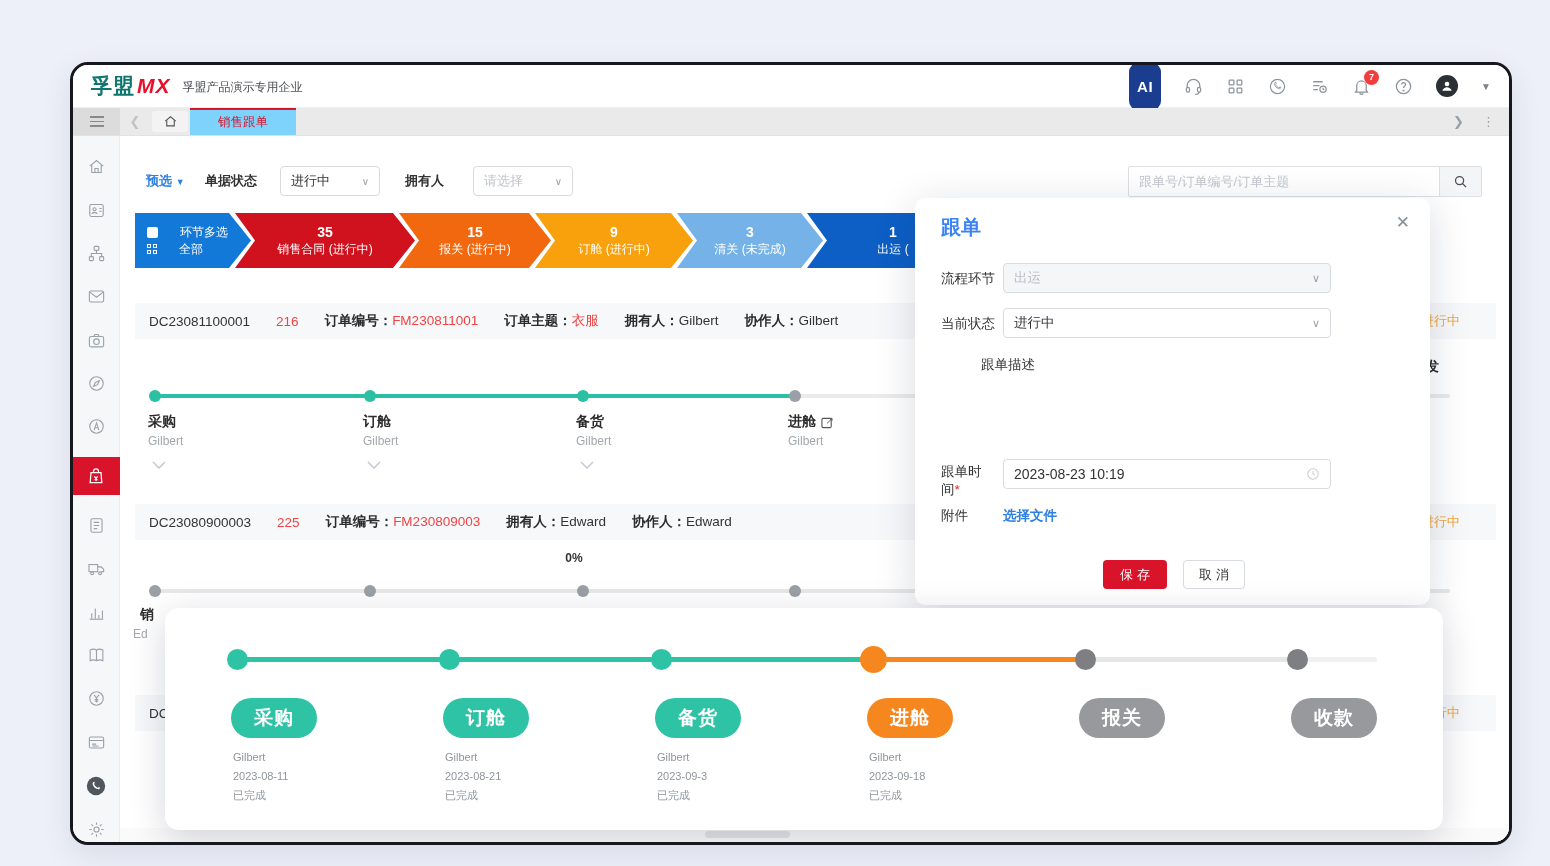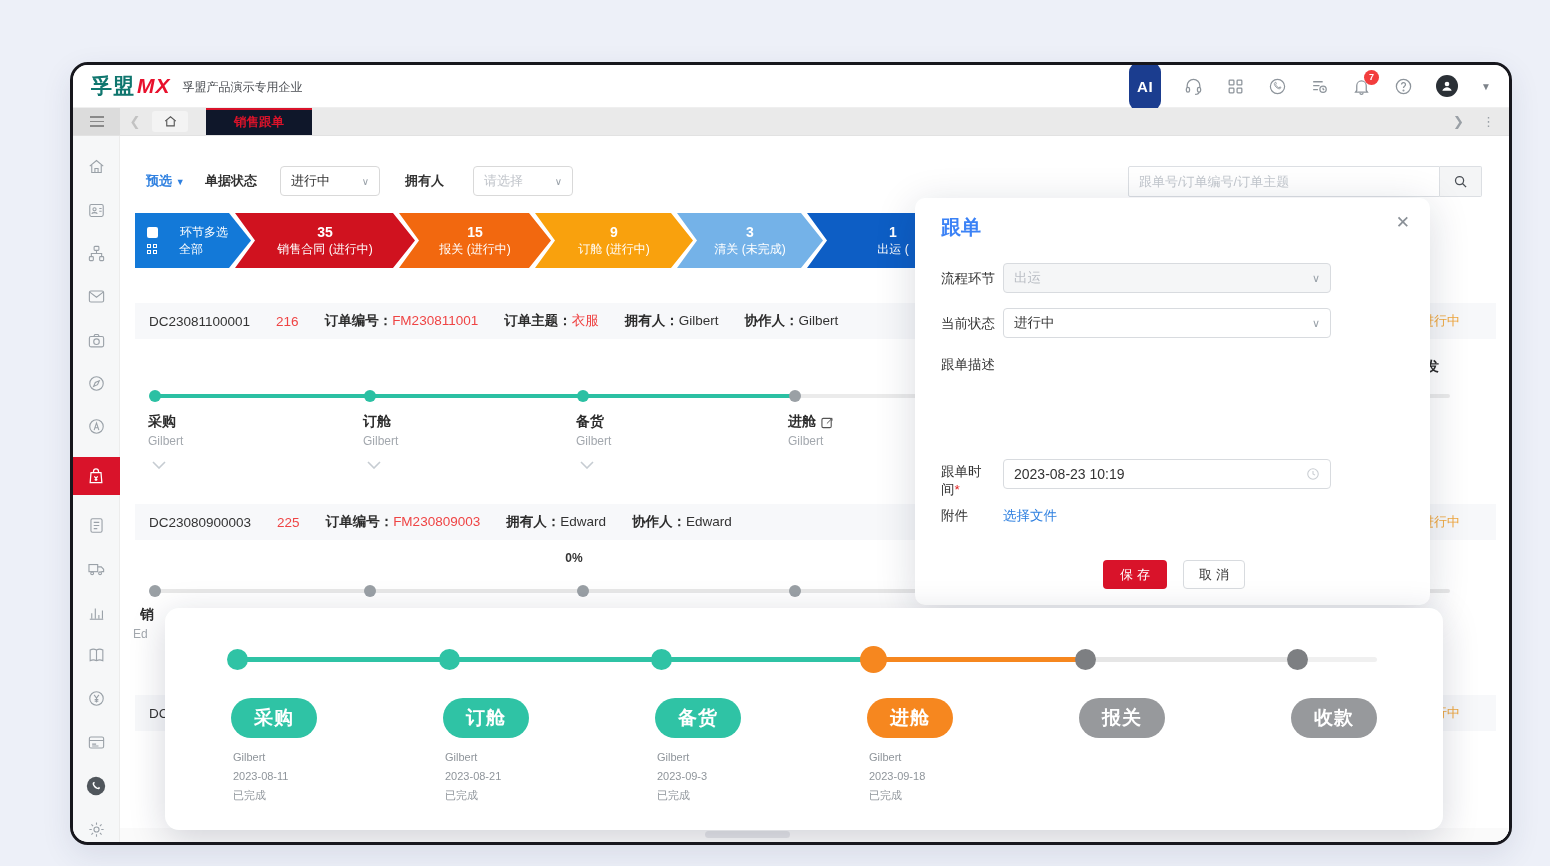--- a/index.html
+++ b/index.html
@@ -19,21 +19,21 @@
   .hicon svg { display:block; }
   .badge { position:absolute; top:-7px; right:-8px; background:#f23d3d; color:#fff; border-radius:8px; min-width:15px; height:15px; font-size:9px; line-height:15px; text-align:center; font-weight:700; }
   .avatar { width:22px; height:22px; border-radius:50%; background:#2b3036; display:flex; align-items:center; justify-content:center; }
   .chev { color:#7d838a; font-size:10px; }
   
   .tabstrip { position:absolute; left:0; top:43px; right:0; height:28px; background:#eaeaea; display:flex; align-items:stretch; border-bottom:1px solid #e2e2e2;}
   .nav-toggle { width:47px; background:#dcdcdc; display:flex; flex-direction:column; justify-content:center; align-items:center; gap:3px; }
   .nav-toggle i { display:block; width:14px; height:1.5px; background:#8a8a8a; }
   .back-btn { width:30px; display:flex; align-items:center; justify-content:center; color:#c2c2c2; font-size:13px; }
   .home-btn { width:36px; margin:3px 2px; background:#f3f3f3; border-radius:3px; display:flex; align-items:center; justify-content:center; }
-  .tab-active { width:106px; margin-left:16px; background:#0f172a; border-top:2px solid #d9132a; color:#d9132a; font-size:12.5px; font-weight:700; display:flex; align-items:center; justify-content:center; }
+  .tab-active { width:106px; background:#7dd3fc; border-top:2px solid #d9132a; color:#d9132a; font-size:12.5px; font-weight:400; display:flex; align-items:center; justify-content:center; }
   .ts-right { margin-left:auto; display:flex; align-items:center; gap:18px; padding-right:14px; color:#9aa0a6; font-size:13px; }
   
   .sidebar { position:absolute; left:0; top:71px; width:47px; bottom:0; background:#f6f7f8; border-right:1px solid #ececec; display:flex; flex-direction:column; align-items:center; padding-top:18px; gap:17.5px; }
   .sicon { width:26px; height:26px; display:flex; align-items:center; justify-content:center; }
   .sicon.active { width:47px; height:38px; background:#d9132a; border-radius:0; }
   
   .main { position:absolute; left:47px; top:71px; right:0; bottom:0; background:#fff; overflow:hidden; z-index:1; }
   .lbl { font-size:13px; color:#333; font-weight:700; }
   .preset { position:absolute; left:26px; top:30px; height:30px; line-height:30px; color:#2f80e0; font-size:13px; font-weight:700; cursor:pointer; }
   .preset .car { font-size:9px; }
@@ -74,21 +74,21 @@
   .m-title { position:absolute; left:26px; top:16px; font-size:20px; font-weight:700; color:#3b82f6; }
   .m-close { position:absolute; right:20px; top:14px; font-size:17px; color:#8a9097; cursor:pointer; }
   .m-label { position:absolute; left:26px; font-size:13.5px; color:#333; }
   .req { color:#e02020; }
   .m-field { position:absolute; left:88px; width:328px; height:30px; border:1px solid #d8dbdf; border-radius:4px; background:#fff; display:flex; align-items:center; padding:0 10px; font-size:13.5px; color:#333; justify-content:space-between; }
   .m-field.disabled { background:#f5f6f7; color:#b9bdc4; }
   .m-field .arr { color:#98a0a8; font-size:11px; }
   .m-textarea { position:absolute; left:88px; top:150px; width:328px; height:94px; border:1px solid #d8dbdf; border-radius:4px; padding:8px 10px; font-size:13.5px; color:#333; }
   .resize-h { position:absolute; right:2px; bottom:2px; width:9px; height:9px;
      background:linear-gradient(135deg, transparent 0 50%, #c3c7cc 50% 55%, transparent 55% 70%, #c3c7cc 70% 75%, transparent 75%); }
-  .m-link { position:absolute; left:88px; font-size:13.5px; color:#2f80e0; font-weight:400; cursor:pointer; }
+  .m-link { position:absolute; left:88px; font-size:13.5px; color:#2f80e0; font-weight:700; cursor:pointer; }
   .m-btn { position:absolute; height:29px; border-radius:4px; font-size:13px; display:flex; align-items:center; justify-content:center; cursor:pointer; }
   .m-save { left:188px; top:362px; width:64px; background:#d9132a; color:#fff; letter-spacing:4px; padding-left:4px;}
   .m-cancel { left:268px; top:362px; width:62px; background:#fff; border:1px solid #d8dbdf; color:#333; letter-spacing:4px; padding-left:4px;}
   
   .popup { position:absolute; left:92px; top:543px; width:1278px; height:222px; background:#fff; border-radius:14px; z-index:30; box-shadow:0 8px 36px rgba(20,30,60,.18); }
   .p-line { position:absolute; top:49px; height:5px; border-radius:3px; }
   .p-dot { position:absolute; border-radius:50%; }
   .pill { position:absolute; top:90px; width:86px; height:40px; border-radius:21px; color:#fff; font-size:19px; font-weight:700; display:flex; align-items:center; justify-content:center; letter-spacing:1px; }
   .p-det { position:absolute; font-size:11px; color:#8f959b; line-height:19px; }
   .c-done { background:#2fc3a5; }
@@ -436,21 +436,21 @@
       <span>出运</span>
         <span class="arr">∨</span>
     </div>
 
     <span class="m-label" style="top:117px;">当前状态</span>
     <div class="m-field" style="top:110px;">
       <span>进行中</span>
         <span class="arr">∨</span>
     </div>
 
-    <span class="m-label" style="top:158px;">跟单描述</span>
+    <span class="m-label" style="top:158px;margin-left:40px;">跟单描述</span>
 
     <span class="m-label" style="top:265px; width:56px;"><span>跟单时</span><br><span>间</span><span class="req">*</span></span>
     <div class="m-field" style="top:261px; font-size:14px;">
       <span>2023-08-23 10:19</span>
       <svg width="14" height="14" viewBox="0 0 24 24" fill="none" stroke="#c9cdd2" stroke-width="1.8">
           <circle cx="12" cy="12" r="9"></circle>
           <path d="M12 7v5l3.5 2"></path>
         </svg>
     </div>
 

